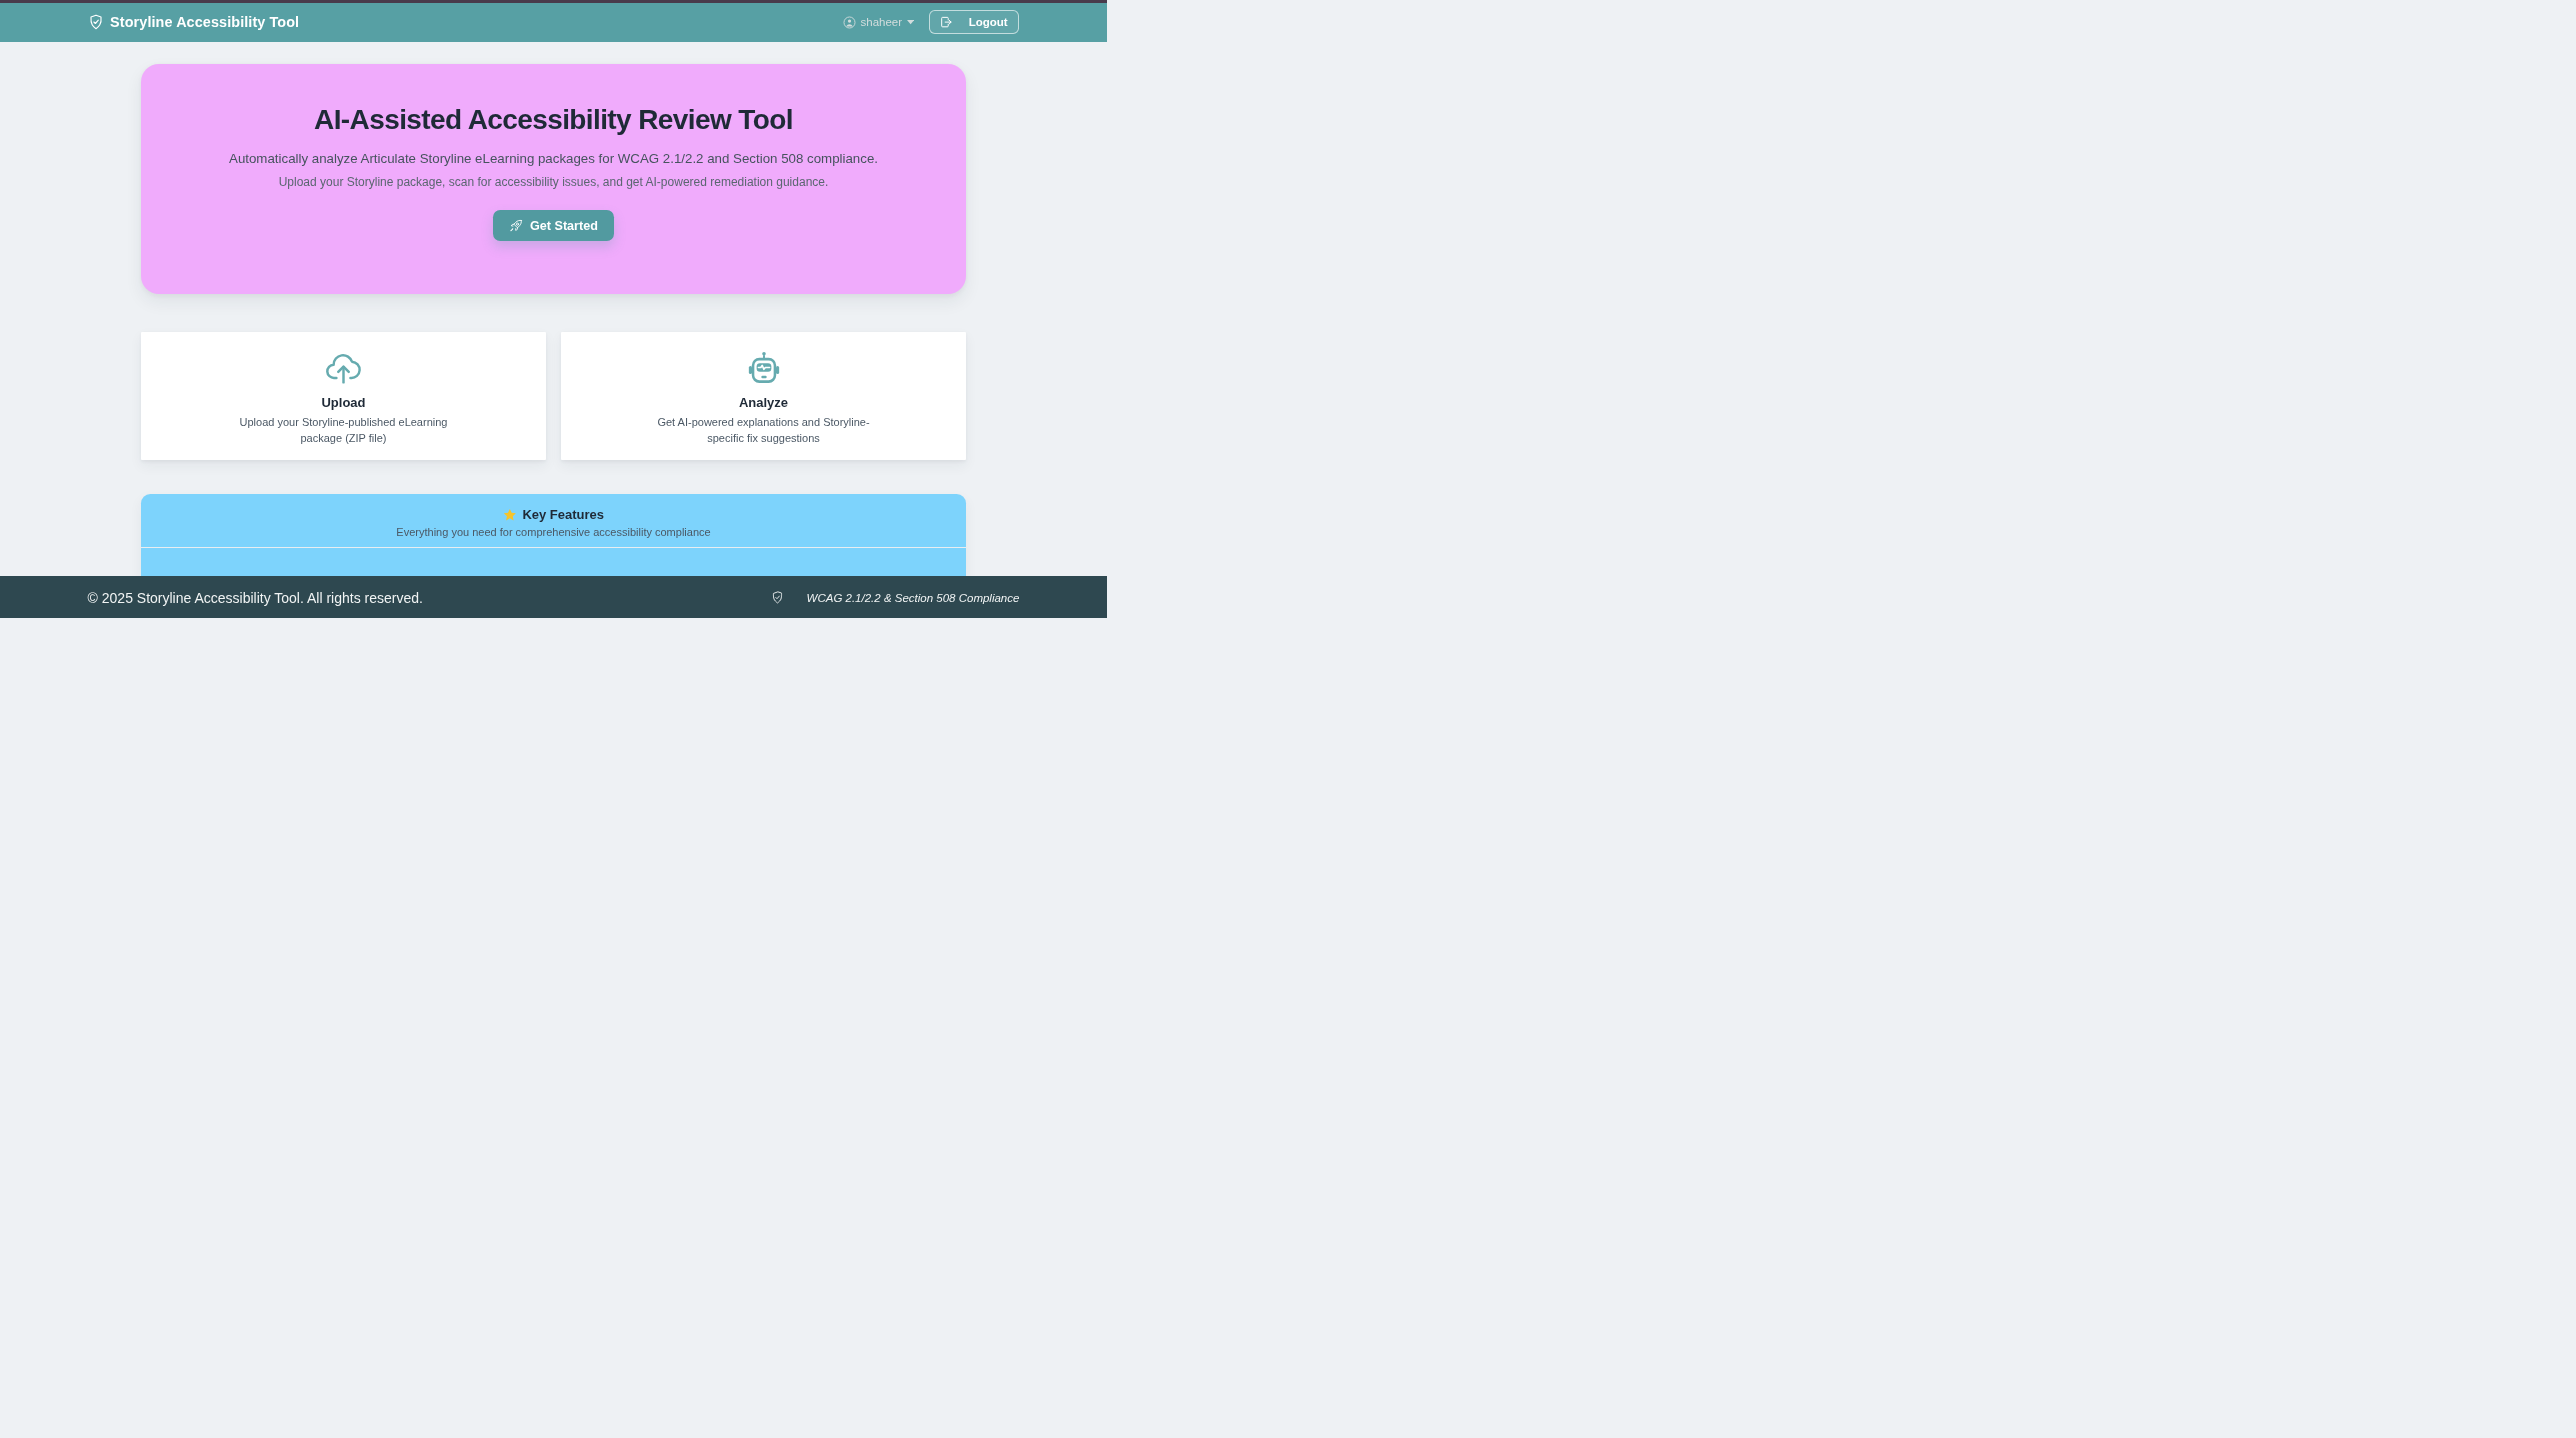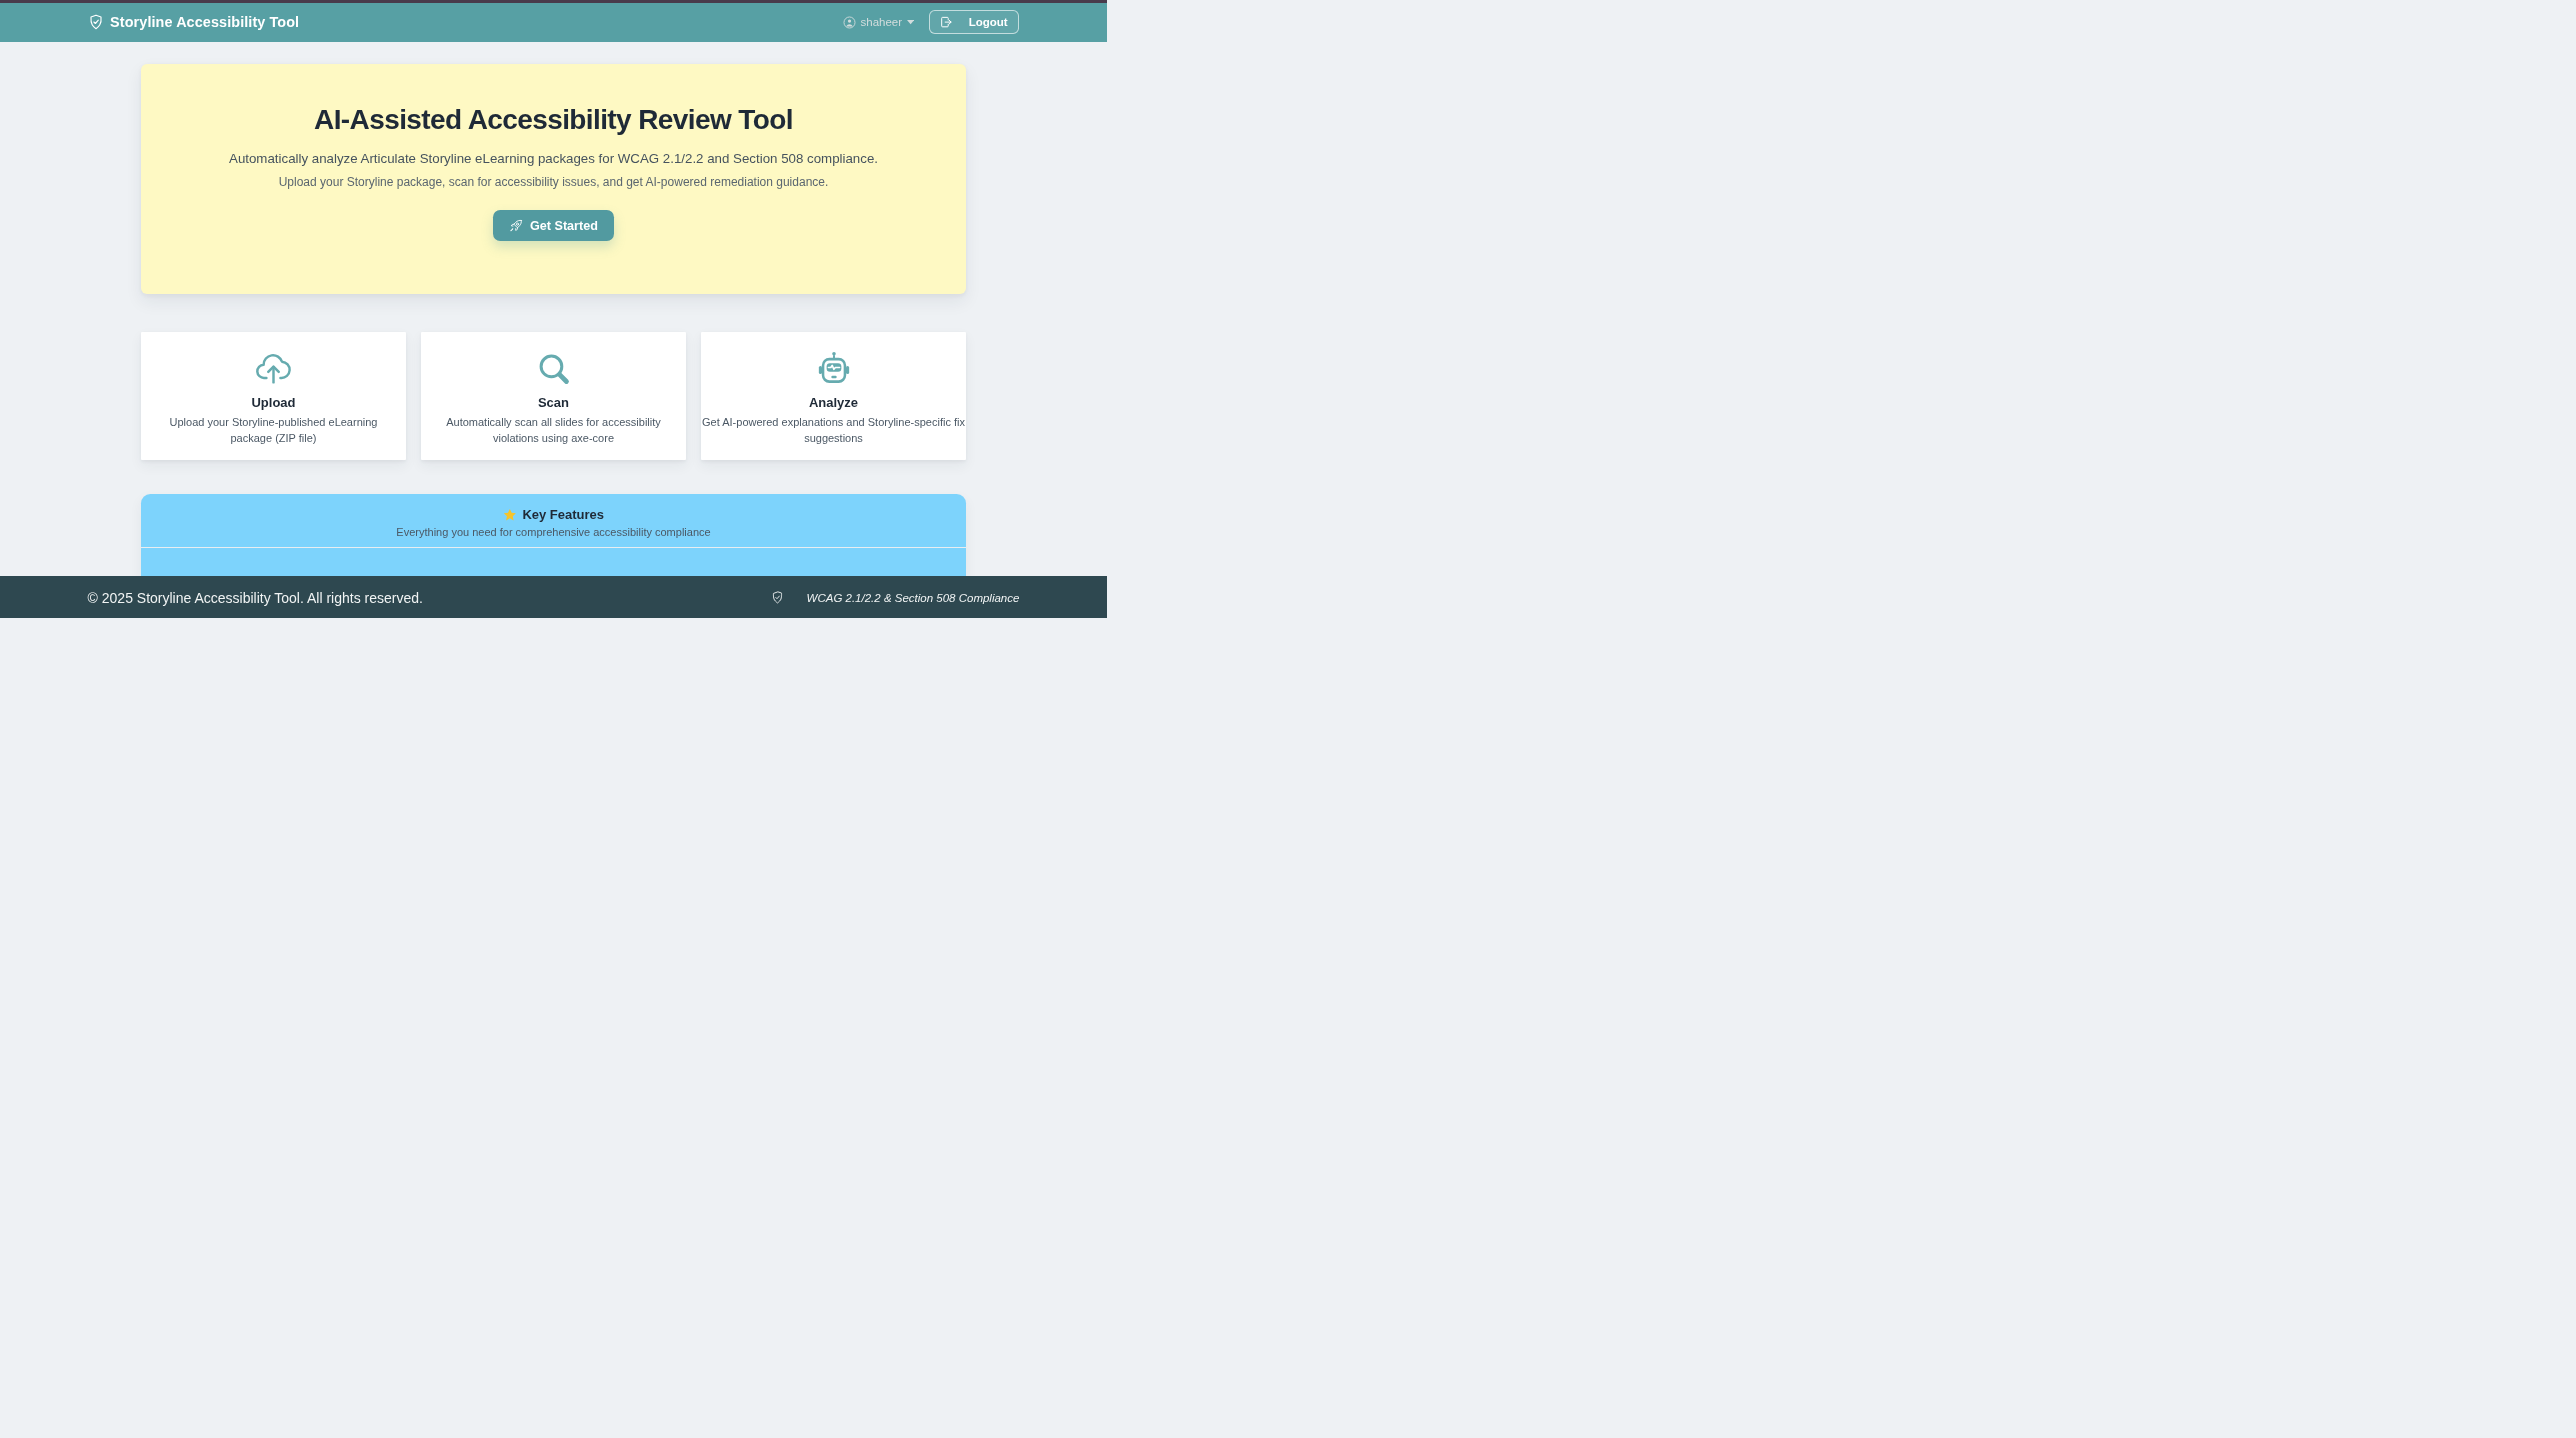--- a/index.html
+++ b/index.html
@@ -17,21 +17,21 @@
   .nav-right { display:flex; align-items:center; gap:14.4px; }
   .user-toggle { display:flex; align-items:center; gap:5px; color:#d3dddd; font-size:11.5px; cursor:pointer; }
   .btn-logout { display:flex; align-items:center; gap:16px; color:#fff; font-size:11.5px; font-weight:700;
     background:rgba(255,255,255,.07); border:1.4px solid rgba(255,255,255,.62); border-radius:5.8px;
     padding:5px 10.8px; cursor:pointer; font-family:inherit; }
 
   
   .main { flex:1; display:flex; flex-direction:column; align-items:center; }
   .container { width:825px; }
 
-  .hero { margin-top:22px; height:230px; background:#fef9c3; border-radius:6px; text-align:center;
+  .hero { margin-top:22px; height:230px; background:#f0abfc; border-radius:18px; text-align:center;
     padding:39px 29px 0; box-shadow:0 7.2px 17px rgba(31,45,61,.07), 0 1.4px 4.3px rgba(31,45,61,.05); }
   .hero h1 { font-size:28px; line-height:1.2; font-weight:800; color:#1f2a37; letter-spacing:-0.6px; }
   .hero .lead { margin-top:14.4px; font-size:13.3px; color:#46535e; }
   .hero .sub { margin-top:9.3px; font-size:12px; color:#5a6670; }
   .btn-cta { margin-top:21px; display:inline-flex; align-items:center; gap:7.2px; background:#529aa0; color:#fff;
     font-size:12.6px; font-weight:700; border:none; border-radius:7.2px; padding:8.6px 16.5px; cursor:pointer;
     font-family:inherit; box-shadow:0 5.8px 11.5px rgba(82,154,160,.25); }
 
   .cards { margin-top:38px; display:flex; gap:15px; }
   .card { flex:1; background:#fff; border-radius:1px; height:128px; text-align:center; padding-top:17px;
@@ -133,30 +133,20 @@
             <svg width="37" height="37" viewBox="0 0 24 24" fill="none" stroke="#66abaf" stroke-width="1.6" stroke-linecap="round" stroke-linejoin="round">
               <path d="M7.4 18.1 H6 A4.3 4.3 0 0 1 5.6 9.5 A6.1 6.1 0 0 1 17.5 7.6 A4.6 4.6 0 0 1 16.9 18.1 H16.5"></path>
               <path d="M12 21 V11"></path>
               <path d="M8.6 14.2 L12 10.8 L15.4 14.2"></path>
             </svg>
           </div>
           <h3>Upload</h3>
           <p>Upload your Storyline-published eLearning package (ZIP file)</p>
         </div>
 
-        <div class="card">
-          <div class="icon-wrap">
-            <svg width="36" height="36" viewBox="0 0 24 24" fill="none">
-              <circle cx="10.3" cy="10.3" r="6.9" stroke="#66abaf" stroke-width="2"></circle>
-              <line x1="15.6" y1="15.6" x2="20.3" y2="20.3" stroke="#66abaf" stroke-width="3.2" stroke-linecap="round"></line>
-            </svg>
-          </div>
-          <h3>Scan</h3>
-          <p>Automatically scan all slides for accessibility violations using axe-core</p>
-        </div>
 
         <div class="card">
           <div class="icon-wrap">
             <svg width="36" height="36" viewBox="0 0 24 24">
               <circle cx="12" cy="1.9" r="1.2" fill="#66abaf"></circle>
               <rect x="11.35" y="2.8" width="1.3" height="2.3" fill="#66abaf"></rect>
               <rect x="1.9" y="10" width="2.1" height="5.4" rx="1.05" fill="#66abaf"></rect>
               <rect x="20" y="10" width="2.1" height="5.4" rx="1.05" fill="#66abaf"></rect>
               <rect x="4.7" y="5.4" width="14.6" height="15" rx="4.2" fill="#ffffff" stroke="#66abaf" stroke-width="1.7"></rect>
               <rect x="7.1" y="8.2" width="9.8" height="5.6" rx="2.2" fill="#66abaf"></rect>

